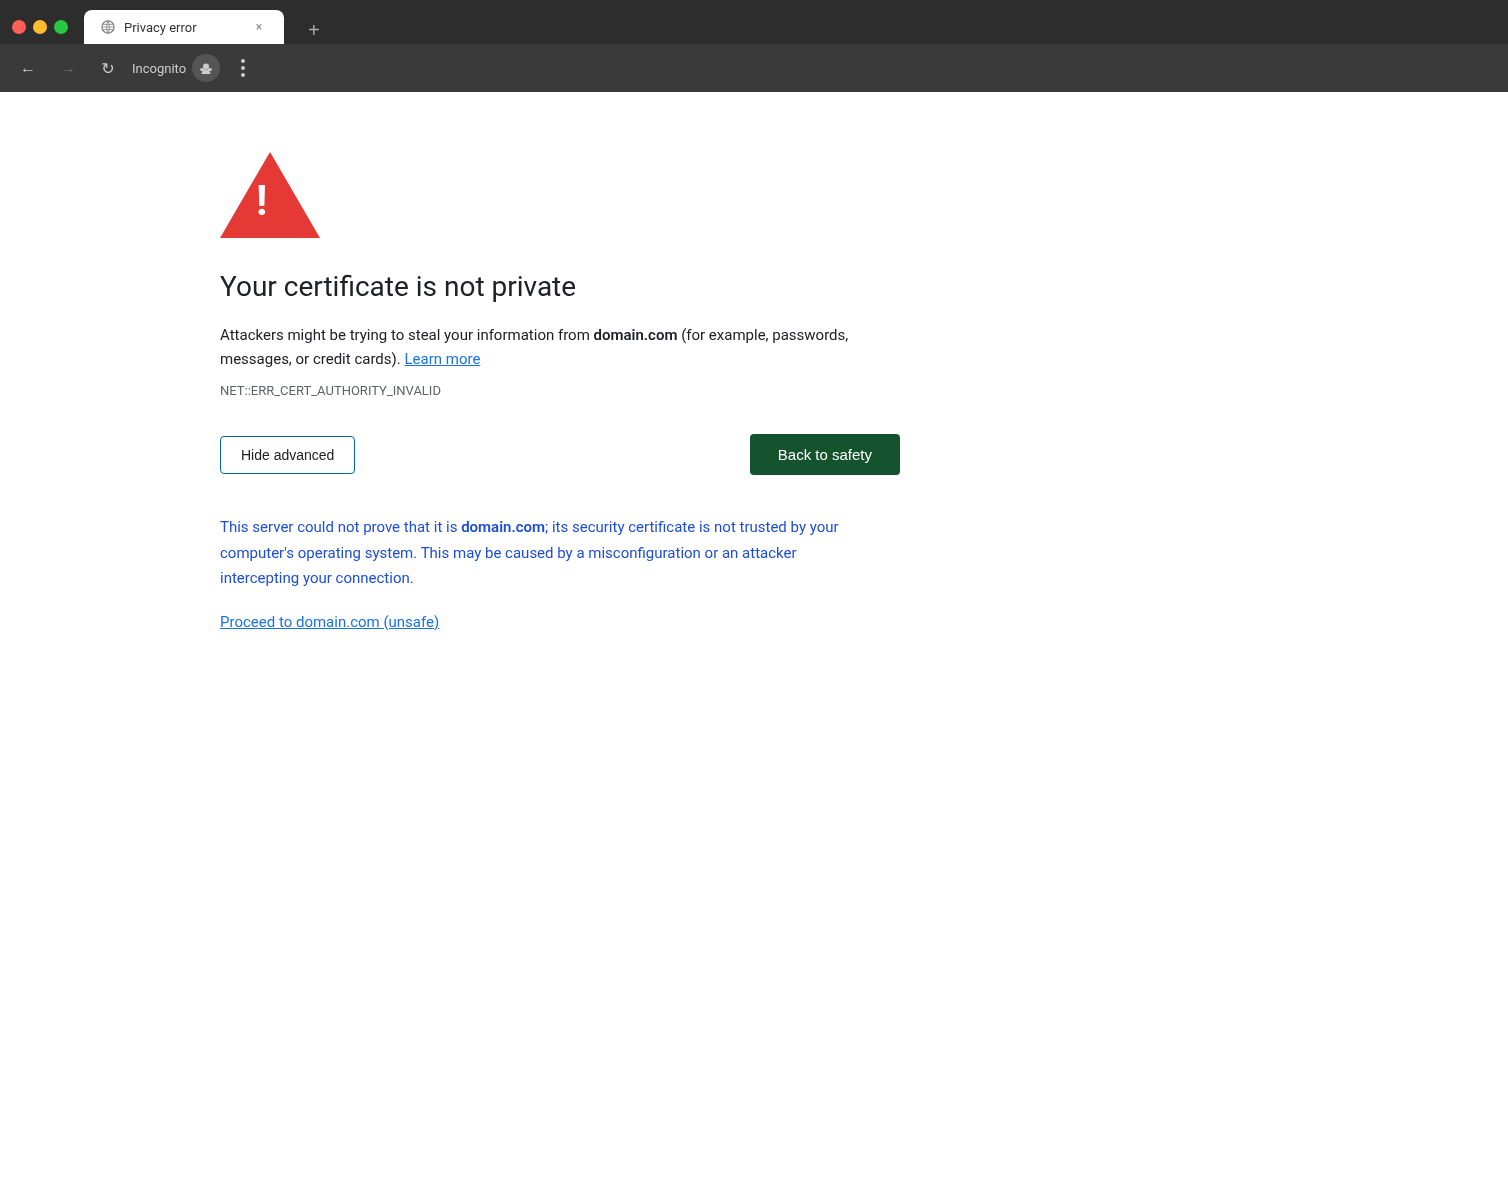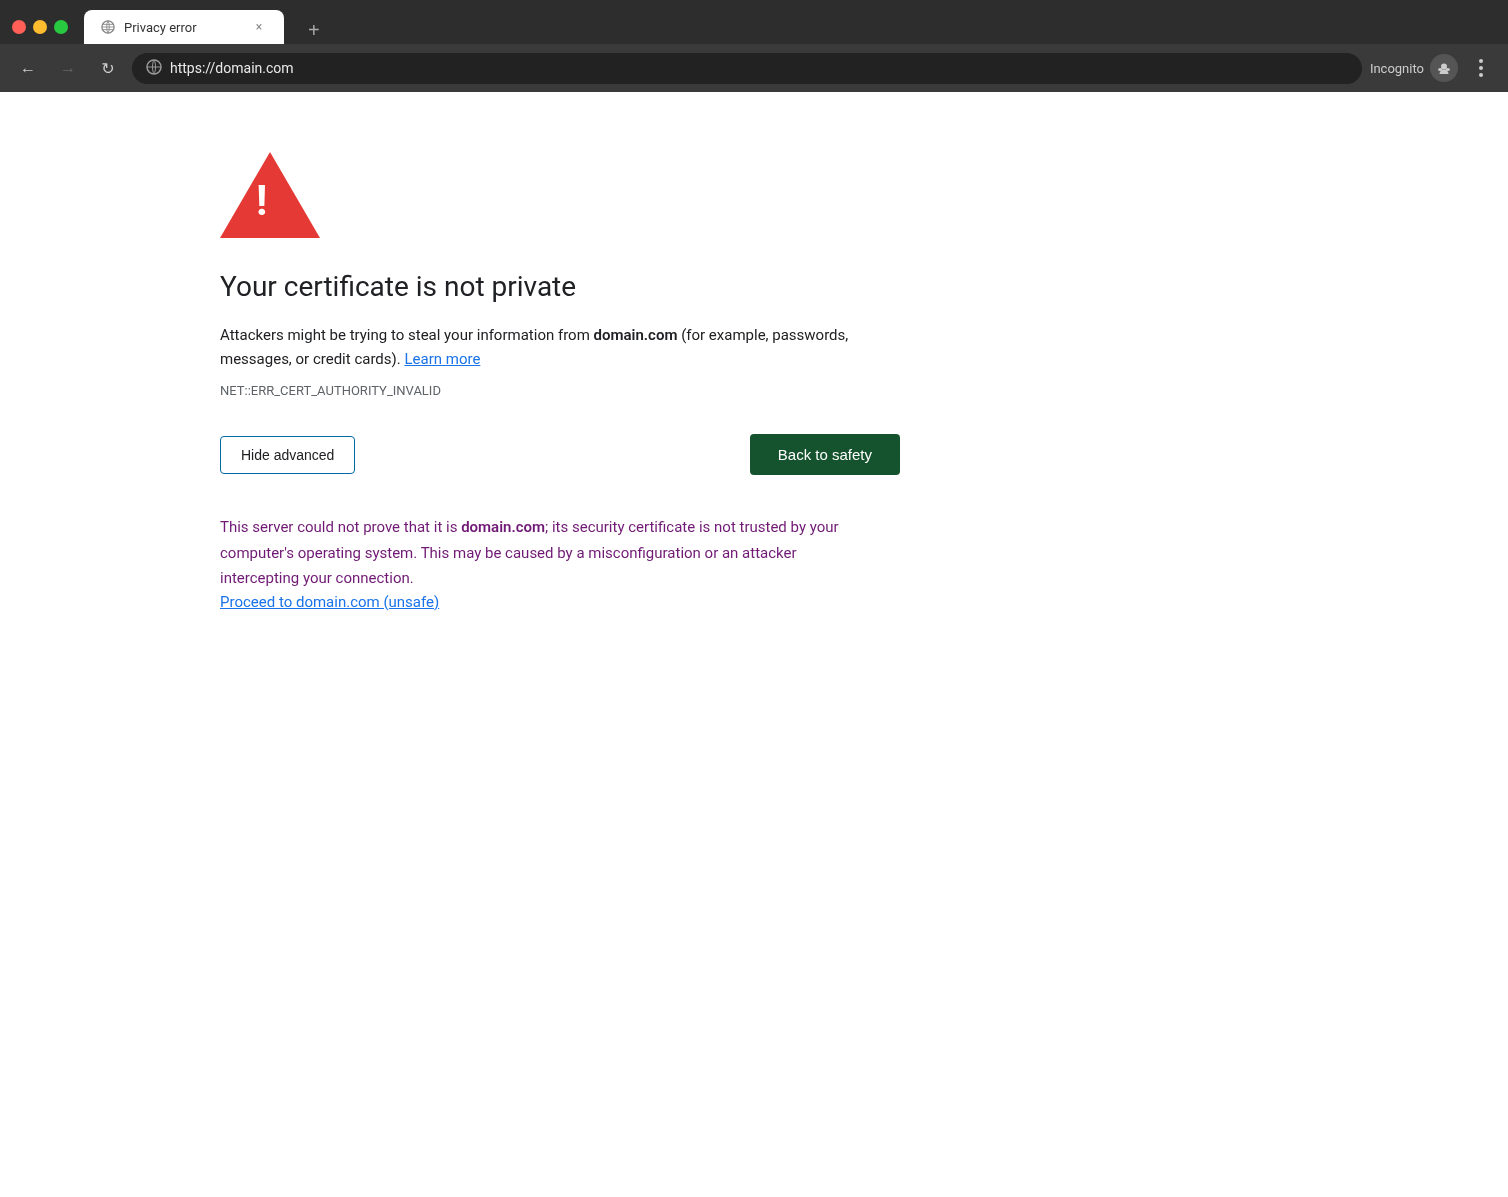--- a/index.html
+++ b/index.html
@@ -291,22 +291,23 @@
       font-weight: 500;
       cursor: pointer;
     }
 
     .advanced-section {
       max-width: 650px;
     }
 
     .advanced-description {
       font-size: 15px;
-      color: #701a75;
+      color: #1d4ed8;
       line-height: 1.7;
+      margin-bottom: 20px;
     }
 
     .proceed-link {
       color: #1a73e8;
       text-decoration: underline;
       cursor: pointer;
       font-size: 15px;
     }
 
     strong {
@@ -338,29 +339,20 @@
       </div>
       <button class="new-tab-btn">+</button>
     </div>
   </div>
 
   <div class="toolbar">
     <button class="nav-btn">←</button>
     <button class="nav-btn disabled">→</button>
     <button class="nav-btn">↻</button>
 
-    <div class="address-bar">
-      <span class="address-icon">
-        <svg width="16" height="16" viewBox="0 0 16 16" fill="none">
-          <circle cx="8" cy="8" r="7" stroke="#999" stroke-width="1.5"></circle>
-          <path d="M8 1 C6 4 6 12 8 15 M8 1 C10 4 10 12 8 15 M1 8 L15 8" stroke="#999" stroke-width="1"></path>
-        </svg>
-      </span>
-      <span class="address-text">https://domain.com</span>
-    </div>
 
     <div class="toolbar-right">
       <div class="incognito-badge">
         <span>Incognito</span>
         <div class="incognito-icon">
           <svg width="18" height="18" viewBox="0 0 24 24" fill="none">
             <circle cx="12" cy="10" r="4" fill="#ccc"></circle>
             <path d="M6 20c0-3.3 2.7-6 6-6s6 2.7 6 6" fill="#ccc"></path>
             <ellipse cx="7" cy="14" rx="3" ry="2" fill="#ccc"></ellipse>
             <ellipse cx="17" cy="14" rx="3" ry="2" fill="#ccc"></ellipse>

